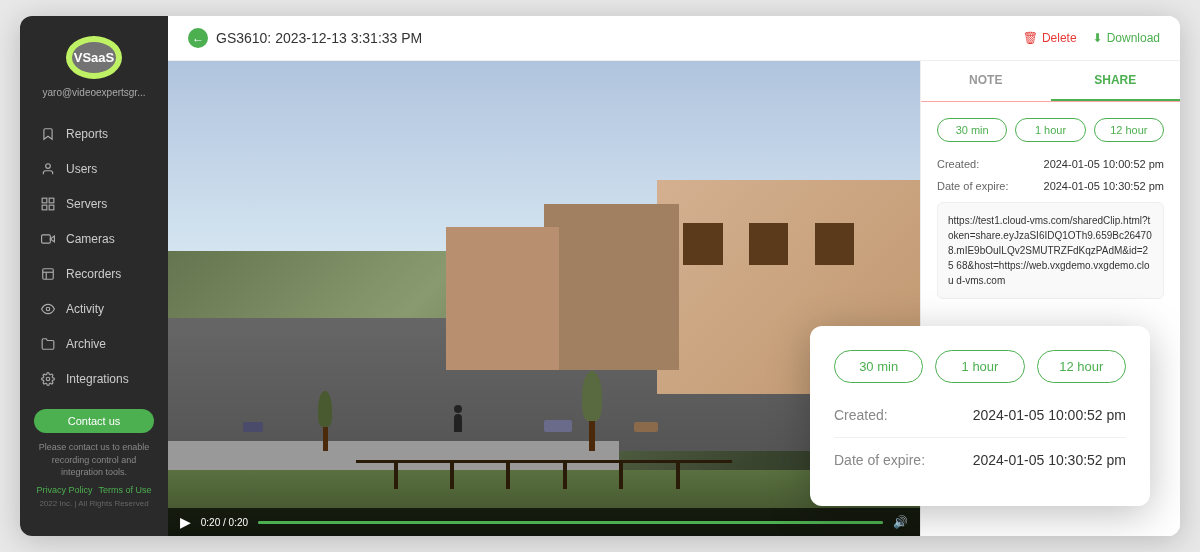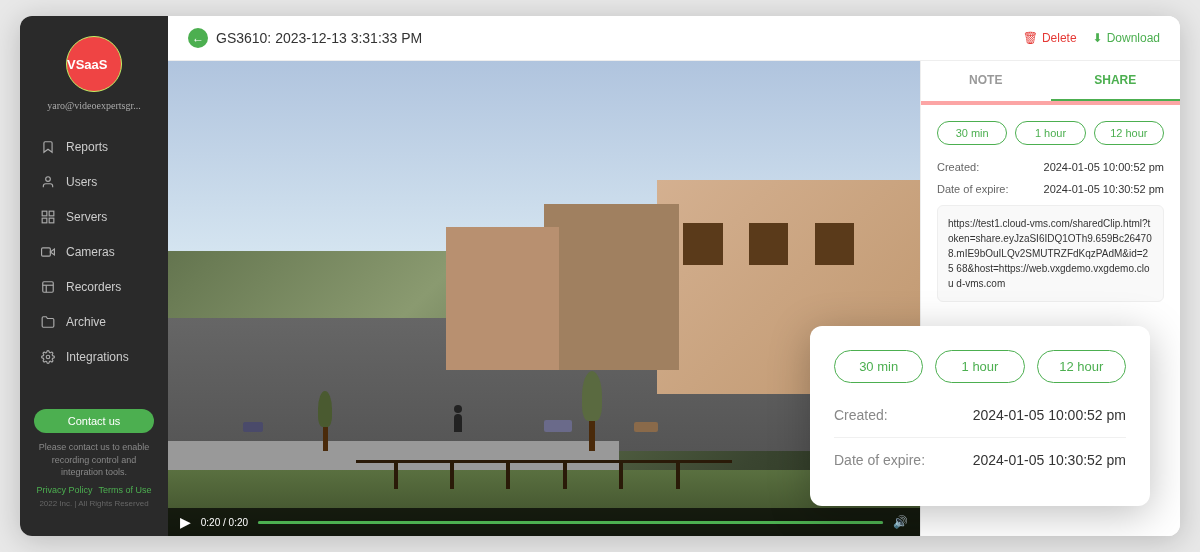--- a/index.html
+++ b/index.html
@@ -33,37 +33,37 @@
       flex-direction: column;
       align-items: center;
       padding: 20px 0 16px;
       flex-shrink: 0;
     }
 
     .sidebar-logo {
       width: 56px;
       height: 56px;
       border-radius: 50%;
-      border: 1px solid #bef264;
-      display: flex;
-      align-items: center;
+      border: 6px solid #bef264;
+      display: flex;
+      align-items: center;
+      justify-content: center;
       color: #fff;
       font-size: 13px;
       font-weight: 700;
       margin-bottom: 8px;
-      background: #ef4444;
+      background: #737373;
     }
 
     .sidebar-user {
       color: #aaa;
       font-size: 10px;
       margin-bottom: 18px;
       text-align: center;
       padding: 0 8px;
-      font-family: Liberation Serif, serif;
     }
 
     .sidebar-nav {
       width: 100%;
       flex: 1;
     }
 
     .sidebar-item {
       display: flex;
       align-items: center;
@@ -284,21 +284,21 @@
       width: 260px;
       background: #fff;
       border-left: 1px solid #eee;
       display: flex;
       flex-direction: column;
       overflow: hidden;
     }
 
     .panel-tabs {
       display: flex;
-      border-bottom: 4px solid #fca5a5;
+      border-bottom: 1px solid #fca5a5;
     }
 
     .panel-tab {
       flex: 1;
       text-align: center;
       padding: 12px;
       font-size: 12px;
       font-weight: 600;
       color: #999;
       cursor: pointer;
@@ -475,20 +475,29 @@
         <span class="icon">
           <svg width="14" height="14" viewBox="0 0 24 24" fill="none" stroke="#aaa" stroke-width="2">
             <rect x="3" y="3" width="18" height="18" rx="2"></rect>
               <line x1="3" y1="9" x2="21" y2="9"></line>
               <line x1="9" y1="21" x2="9" y2="9"></line>
           </svg>
         </span>
         <span>Recorders</span>
       </div>
 
+      <div class="sidebar-item">
+        <span class="icon">
+          <svg width="14" height="14" viewBox="0 0 24 24" fill="none" stroke="#aaa" stroke-width="2">
+            <path d="M1 12s4-8 11-8 11 8 11 8-4 8-11 8-11-8-11-8z"></path>
+              <circle cx="12" cy="12" r="3"></circle>
+          </svg>
+        </span>
+        <span>Activity</span>
+      </div>
 
       <div class="sidebar-item">
         <span class="icon">
           <svg width="14" height="14" viewBox="0 0 24 24" fill="none" stroke="#aaa" stroke-width="2">
             <path d="M22 19a2 2 0 0 1-2 2H4a2 2 0 0 1-2-2V5a2 2 0 0 1 2-2h5l2 3h9a2 2 0 0 1 2 2z"></path>
           </svg>
         </span>
         <span>Archive</span>
       </div>
 

